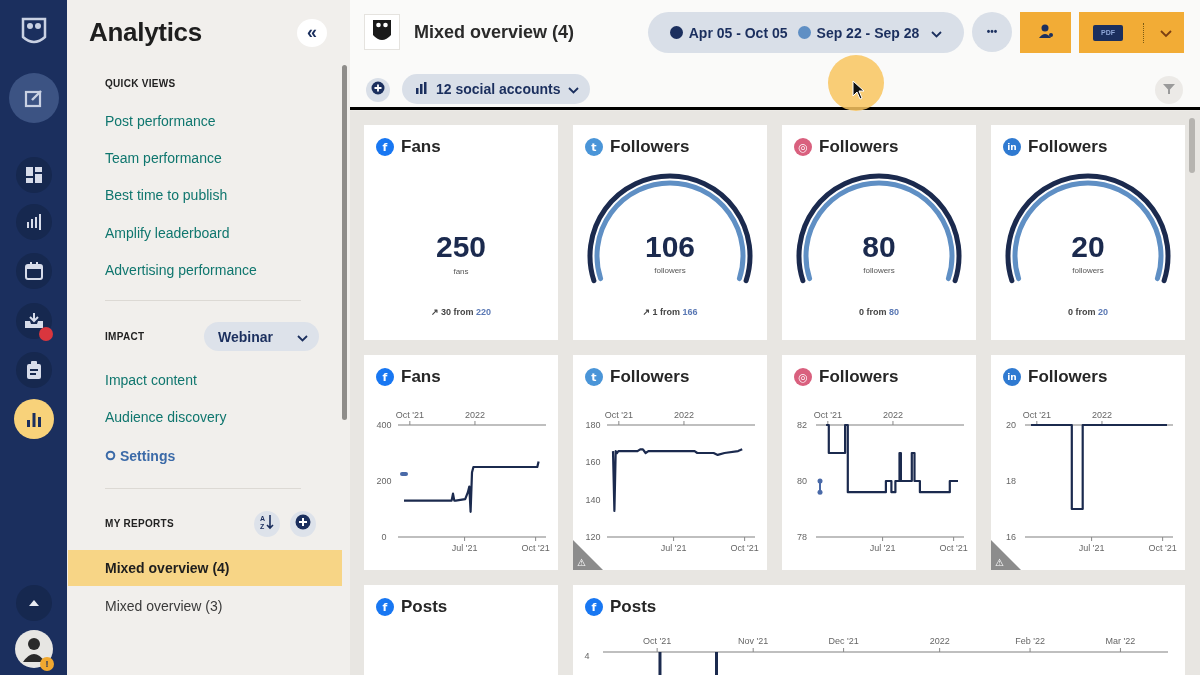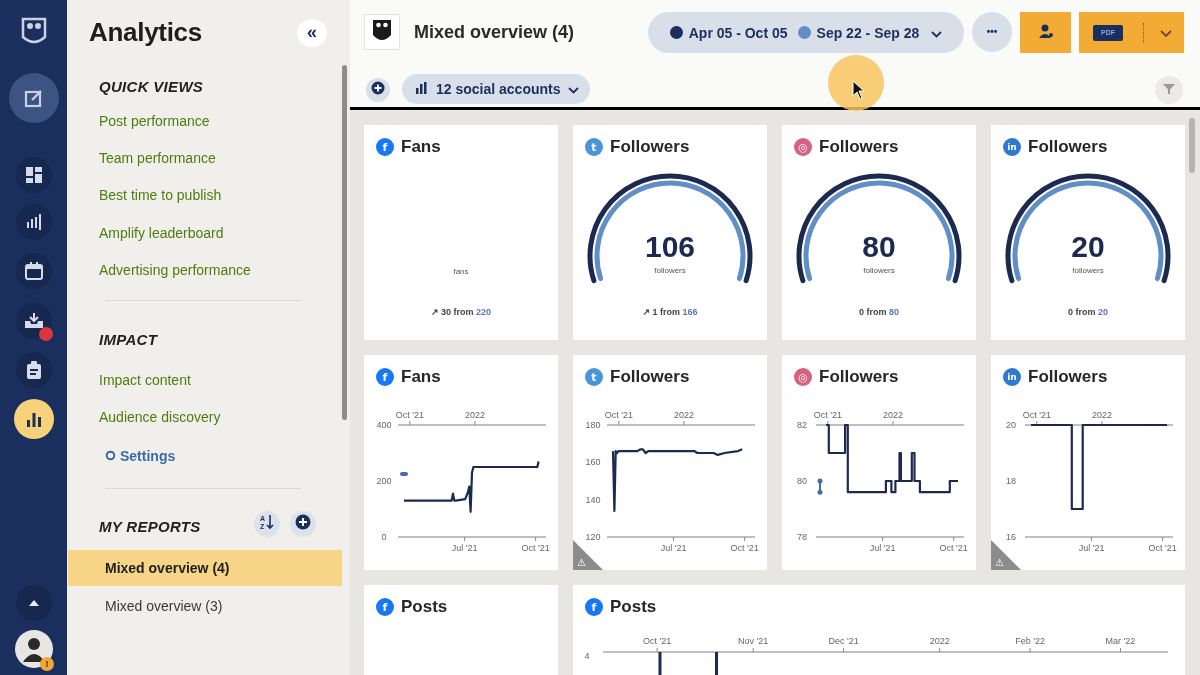--- a/index.html
+++ b/index.html
@@ -16,22 +16,22 @@
   .rail .active { top: 399px; width: 40px; height: 40px; background: #f8d27a; }
   .rail .up { top: 585px; width: 36px; height: 36px; background: #16284f; }
   .rail .avatar { top: 630px; width: 38px; height: 38px; background: #e7e6e3; }
   .badge-red { position: absolute; width: 14px; height: 14px; border-radius: 50%; background: #d9363e; left: 39px; top: 327px; }
   .badge-warn { position: absolute; width: 14px; height: 14px; border-radius: 50%; background: #f0a830; left: 40px; top: 657px; font-size: 9px; font-weight: bold; color: #1b2f5e; text-align: center; line-height: 14px; }
 
   
   .panel { position: absolute; left: 67px; top: 0; width: 283px; height: 675px; background: #f1efec; }
   .panel h1 { position: absolute; left: 22px; top: 17px; font-size: 26px; font-weight: bold; color: #1e1e1e; letter-spacing: -0.3px; }
   .collapse { position: absolute; left: 230px; top: 19px; width: 30px; height: 28px; border-radius: 50%; background: #ffffff; color: #1b2f5e; font-size: 18px; font-weight: bold; text-align: center; line-height: 26px; }
-  .sec-label { position: absolute; left: 32px; font-size: 15px; font-weight: bold; color: #222; letter-spacing: 0.3px; font-style: italic; }
-  .nav-item { position: absolute; left: 32px; font-size: 14px; color: #4d7c0f; }
+  .sec-label { position: absolute; left: 38px; font-size: 10px; font-weight: bold; color: #222; letter-spacing: 0.3px; }
+  .nav-item { position: absolute; left: 38px; font-size: 14px; color: #0f766e; }
   .settings { position: absolute; left: 38px; top: 448px; font-size: 14px; color: #3b6aa8; font-weight: bold; display: flex; align-items: center; gap: 4px; }
   .webinar { position: absolute; left: 137px; top: 322px; width: 115px; height: 29px; border-radius: 15px; background: #dde2ea; display: flex; align-items: center; padding-left: 14px; gap: 24px; font-size: 14px; font-weight: bold; color: #1b2f5e; }
   .divider { position: absolute; left: 38px; width: 196px; height: 1px; background: #dcd9d4; }
   .rep-btn { position: absolute; top: 511px; width: 26px; height: 26px; border-radius: 50%; background: #dde2ea; display: flex; align-items: center; justify-content: center; }
   .report-item { position: absolute; left: 1px; width: 274px; height: 36px; padding-left: 37px; font-size: 14px; color: #3a3a3a; line-height: 36px; }
   .report-item.sel { background: #f7d586; color: #1e1e1e; font-weight: bold; }
   .panel-scroll { position: absolute; left: 275px; top: 65px; width: 5px; height: 355px; background: #8f8d8a; border-radius: 3px; }
 
   
   .main { position: absolute; left: 350px; top: 0; width: 850px; height: 675px; }
@@ -152,20 +152,26 @@
   <div class="sec-label" style="top:78px">QUICK VIEWS</div>
   <div class="nav-item" style="top:113px">Post performance</div>
   <div class="nav-item" style="top:150px">Team performance</div>
   <div class="nav-item" style="top:187px">Best time to publish</div>
   <div class="nav-item" style="top:225px">Amplify leaderboard</div>
   <div class="nav-item" style="top:262px">Advertising performance</div>
 
   <div class="divider" style="top:300px"></div>
 
   <div class="sec-label" style="top:331px">IMPACT</div>
+  <div class="webinar">
+    <span>Webinar</span>
+    <span><svg width="11" height="7" viewBox="0 0 11 7">
+          <path d="M1 1 L5.5 5.5 L10 1" stroke="#1b2f5e" stroke-width="1.8" fill="none"></path>
+        </svg></span>
+  </div>
   <div class="nav-item" style="top:372px">Impact content</div>
   <div class="nav-item" style="top:409px">Audience discovery</div>
   <div class="settings">
     <span><svg width="11" height="11" viewBox="0 0 11 11">
           <circle cx="5.5" cy="5.5" r="3.8" fill="none" stroke="#3b6aa8" stroke-width="2"></circle>
         </svg></span>
     <span>Settings</span>
   </div>
 
   <div class="divider" style="top:488px"></div>
@@ -255,20 +261,21 @@
     </div>
   </div>
 
   <div class="grid">
 
     <div class="card" id="m0" style="left:14px;top:14px;width:194px;height:215px">
       <div class="card-title">
           <span class="net-icon" style="background:#1877f2">f</span>
           <span>Fans</span>
         </div>
+      <div class="big-num" style="top:105px">250</div>
       <div class="unit" style="top:142px">fans</div>
       <div class="delta" style="top:182px"><span>↗</span> <span>30</span> <span>from</span> <span class="from-val">220</span></div>
     </div>
 
     <div class="card" id="m1" style="left:223px;top:14px;width:194px;height:215px">
       <div class="card-title">
           <span class="net-icon" style="background:#4a95d8">t</span>
           <span>Followers</span>
         </div>
       <svg class="gauge" width="172" height="130" viewBox="0 0 172 130">

